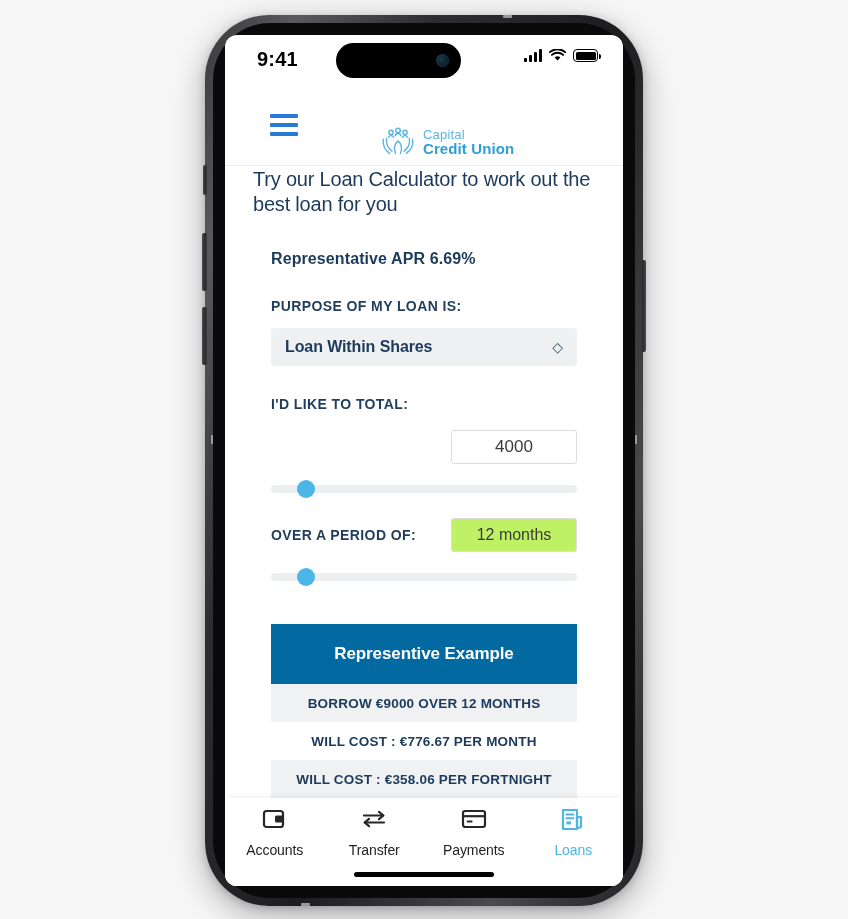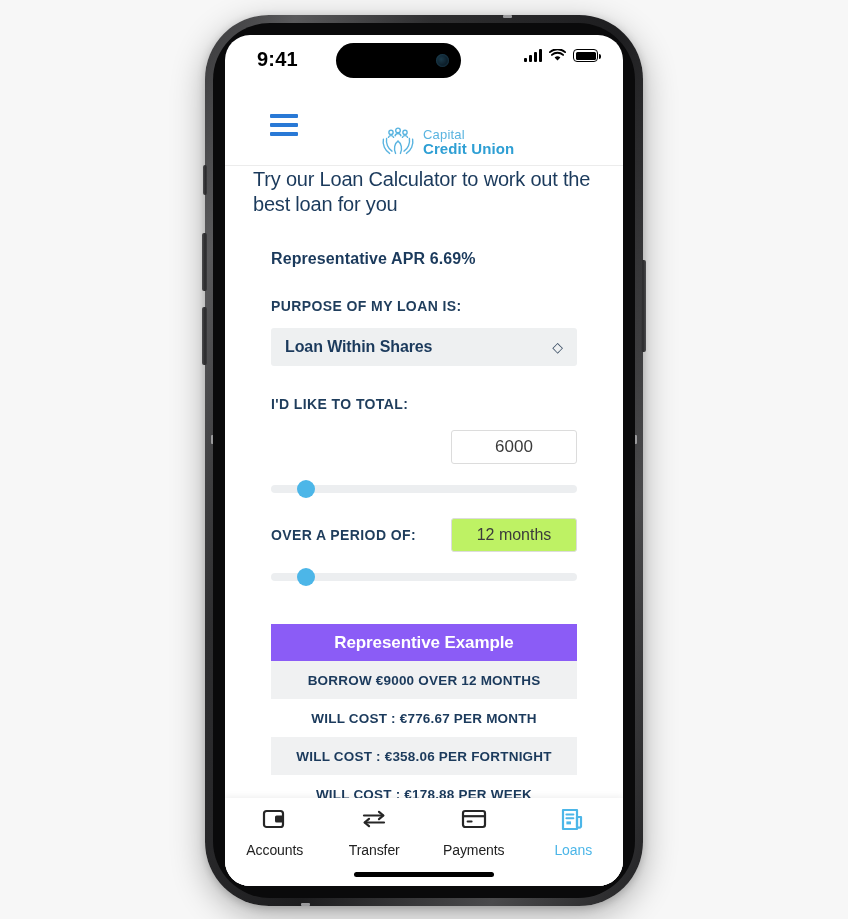--- a/index.html
+++ b/index.html
@@ -38,21 +38,21 @@
     height: 875px;
     border-radius: 57px;
     background: #0a0a0b;
   }
   .phone-screen {
     position: absolute;
     left: 12px;
     top: 12px;
     width: 398px;
     height: 851px;
-    border-radius: 25px;
+    border-radius: 12px;
     background: #ffffff;
     overflow: hidden;
   }
 
   
   .btn-side {
     position: absolute;
     background: linear-gradient(90deg, #4c4c4e, #2a2a2c 60%, #3c3c3e);
     border-radius: 2px;
   }
@@ -305,22 +305,22 @@
     display: flex;
     align-items: center;
     justify-content: center;
     font-size: 16px;
     color: #3b3b3b;
     box-sizing: border-box;
   }
 
   .example-btn {
     margin: 38px 46px 0 46px;
-    height: 37px;
-    background: #8b5cf6;
+    height: 60px;
+    background: #0369a1;
     display: flex;
     align-items: center;
     justify-content: center;
     font-size: 17px;
     font-weight: bold;
     color: #ffffff;
     letter-spacing: -0.1px;
     cursor: pointer;
   }
 
@@ -482,21 +482,21 @@
             <div class="apr">Representative APR 6.69%</div>
 
             <div class="field-label">PURPOSE OF MY LOAN IS:</div>
             <div class="select-box">
               <span class="select-value">Loan Within Shares</span>
               <span class="select-chevron">◇</span>
             </div>
 
             <div class="field-label">I'D LIKE TO TOTAL:</div>
             <div class="amount-row">
-              <div class="amount-input">6000</div>
+              <div class="amount-input">4000</div>
             </div>
             <div class="slider">
               <div class="slider-track"></div>
               <div class="slider-thumb" id="thumb-borrow" style="left: calc(9% - 2px);"></div>
             </div>
 
             <div class="period-row">
               <span class="period-label">OVER A PERIOD OF:</span>
               <div class="period-input">12 months</div>
             </div>

